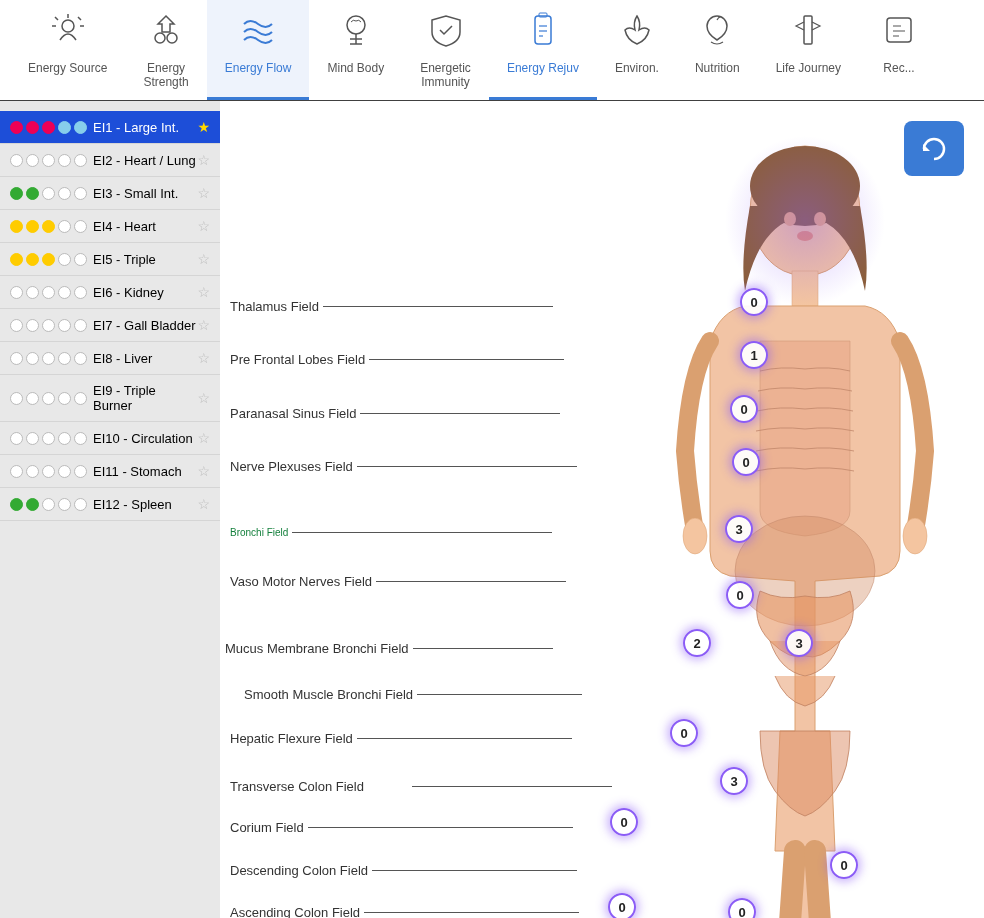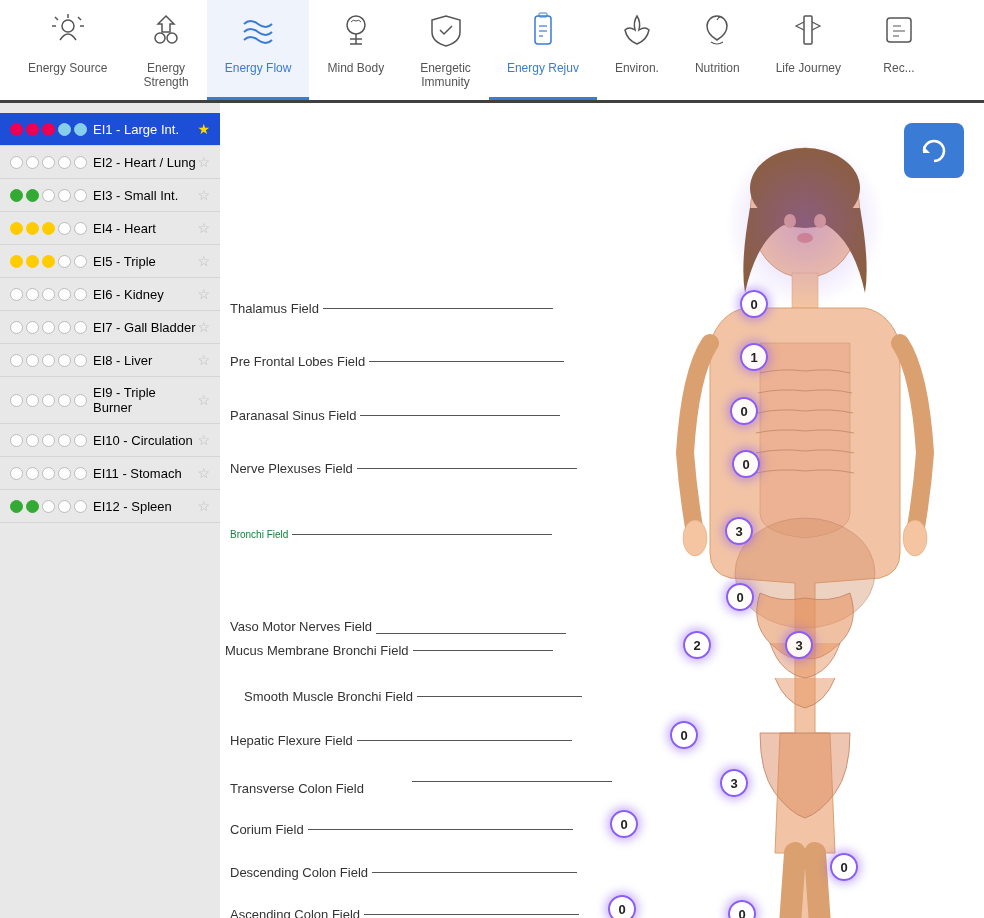--- a/index.html
+++ b/index.html
@@ -2,21 +2,21 @@
 <html><head>
   <meta charset="utf-8">
   <style>
     * { box-sizing: border-box; margin: 0; padding: 0; }
     body { font-family: Arial, sans-serif; background: #f0f0f0; width: 984px; min-height: 918px; overflow-x: hidden; }
 
     
     .top-nav {
       display: flex;
       background: #fff;
-      border-bottom: 3px solid #404040;
+      border-bottom: 1px solid #404040;
       padding: 0 10px;
     }
     .nav-item {
       display: flex;
       flex-direction: column;
       align-items: center;
       padding: 12px 18px 8px;
       cursor: pointer;
       min-width: 80px;
       border-bottom: 3px solid transparent;
@@ -479,21 +479,21 @@
       </div>
 
       <div style="position:absolute; top:426px; left:10px; display:flex; align-items:center;">
         <span style="font-size:10px;color:#15803d;white-space:nowrap;">Bronchi Field</span>
         <div style="height:1px;background:#555;width:260px;margin:0 4px;"></div>
       </div>
       <div class="glow-badge" style="top:414px;left:505px;">
         <span>3</span>
       </div>
 
-      <div style="position:absolute; top:516px; left:10px; display:flex; align-items:flex-end;">
+      <div style="position:absolute; top:473px; left:10px; display:flex; align-items:center;">
         <span style="font-size:13px;color:#333;white-space:nowrap;">Vaso Motor Nerves Field</span>
         <div style="height:1px;background:#555;width:190px;margin:0 4px;"></div>
       </div>
       <div class="glow-badge" style="top:480px;left:506px;">
         <span>0</span>
       </div>
 
       <div style="position:absolute; top:540px; left:5px; display:flex; align-items:center;">
         <span style="font-size:13px;color:#333;white-space:nowrap;">Mucus Membrane Bronchi Field</span>
         <div style="height:1px;background:#555;width:140px;margin:0 4px;"></div>
@@ -511,21 +511,21 @@
       </div>
 
       <div style="position:absolute; top:630px; left:10px; display:flex; align-items:center;">
         <span style="font-size:13px;color:#333;white-space:nowrap;">Hepatic Flexure Field</span>
         <div style="height:1px;background:#555;width:215px;margin:0 4px;"></div>
       </div>
       <div class="glow-badge" style="top:618px;left:450px;">
         <span>0</span>
       </div>
 
-      <div style="position:absolute; top:678px; left:10px; display:flex; gap:44px;">
+      <div style="position:absolute; top:678px; left:10px; display:flex; align-items:center;gap:44px;">
         <span style="font-size:13px;color:#333;white-space:nowrap;">Transverse Colon Field</span>
         <div style="height:1px;background:#555;width:200px;margin:0 4px;"></div>
       </div>
       <div class="glow-badge" style="top:666px;left:500px;">
         <span>3</span>
       </div>
 
       <div style="position:absolute; top:719px; left:10px; display:flex; align-items:center;">
         <span style="font-size:13px;color:#333;white-space:nowrap;">Corium Field</span>
         <div style="height:1px;background:#555;width:265px;margin:0 4px;"></div>

